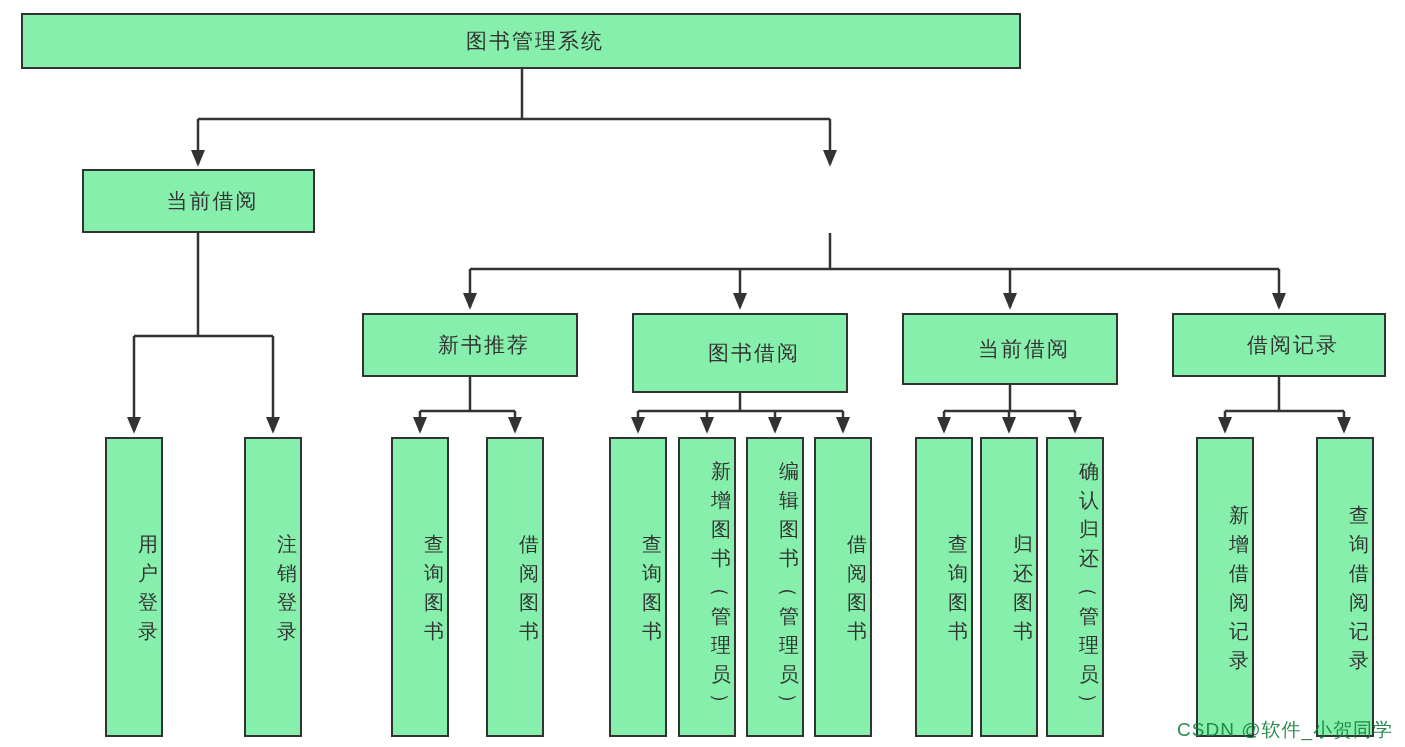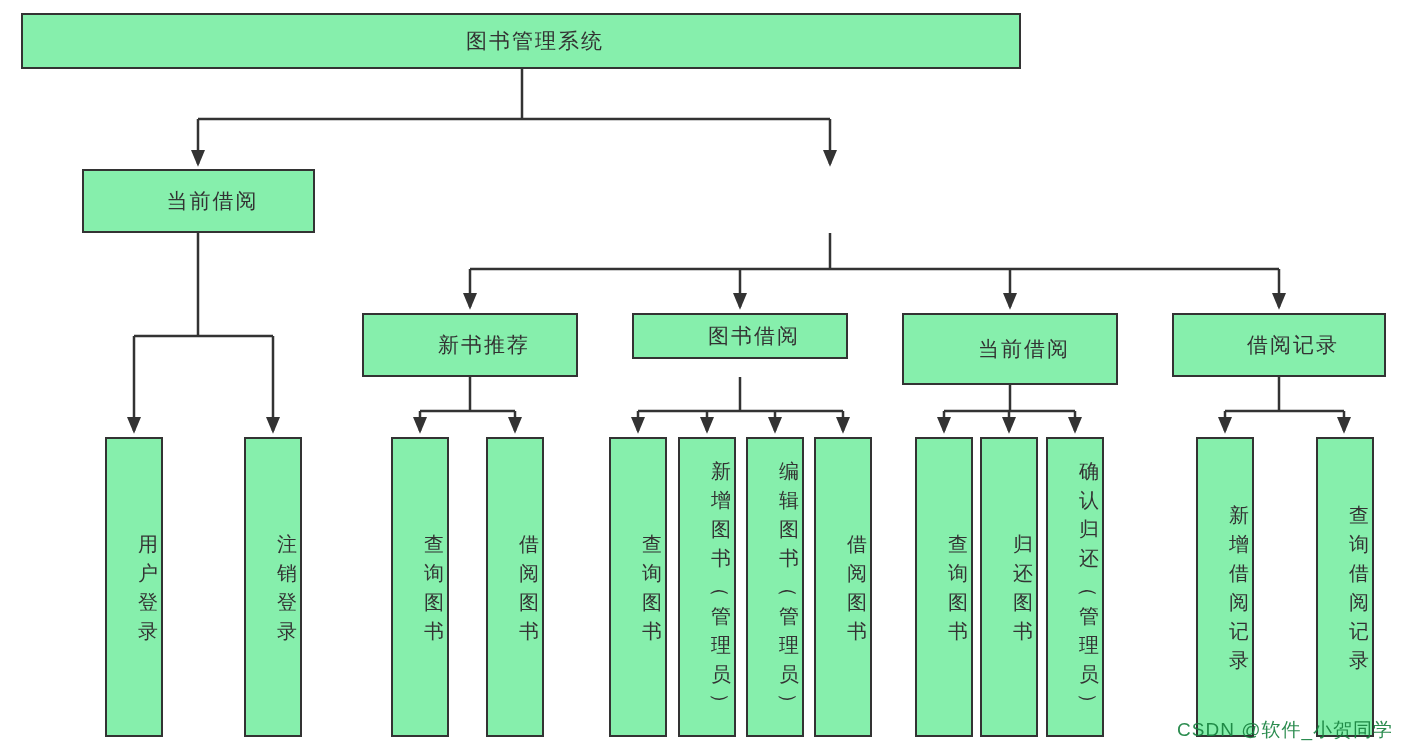--- a/index.html
+++ b/index.html
@@ -27,21 +27,21 @@
     align-items: center;
     justify-content: center;
     letter-spacing: 2px;
     font-size: 21px;
     padding-left: 28px;
   }
   .root  { left: 21px;   top: 13px;  width: 1000px; height: 56px; }
   .lv2a  { left: 82px;   top: 169px; width: 233px;  height: 64px; }
   .lv2b  { left: 712px;  top: 169px; width: 235px;  height: 64px; }
   .lv3a  { left: 362px;  top: 313px; width: 216px;  height: 64px; }
-  .lv3b  { left: 632px;  top: 313px; width: 216px;  height: 46px; }
+  .lv3b  { left: 632px;  top: 313px; width: 216px;  height: 80px; }
   .lv3c  { left: 902px;  top: 313px; width: 216px;  height: 72px; }
   .lv3d  { left: 1172px; top: 313px; width: 214px;  height: 64px; }
   .leaf {
     top: 437px;
     height: 300px;
     width: 58px;
     font-size: 20px;
     letter-spacing: 0;
   }
   .vtext {

